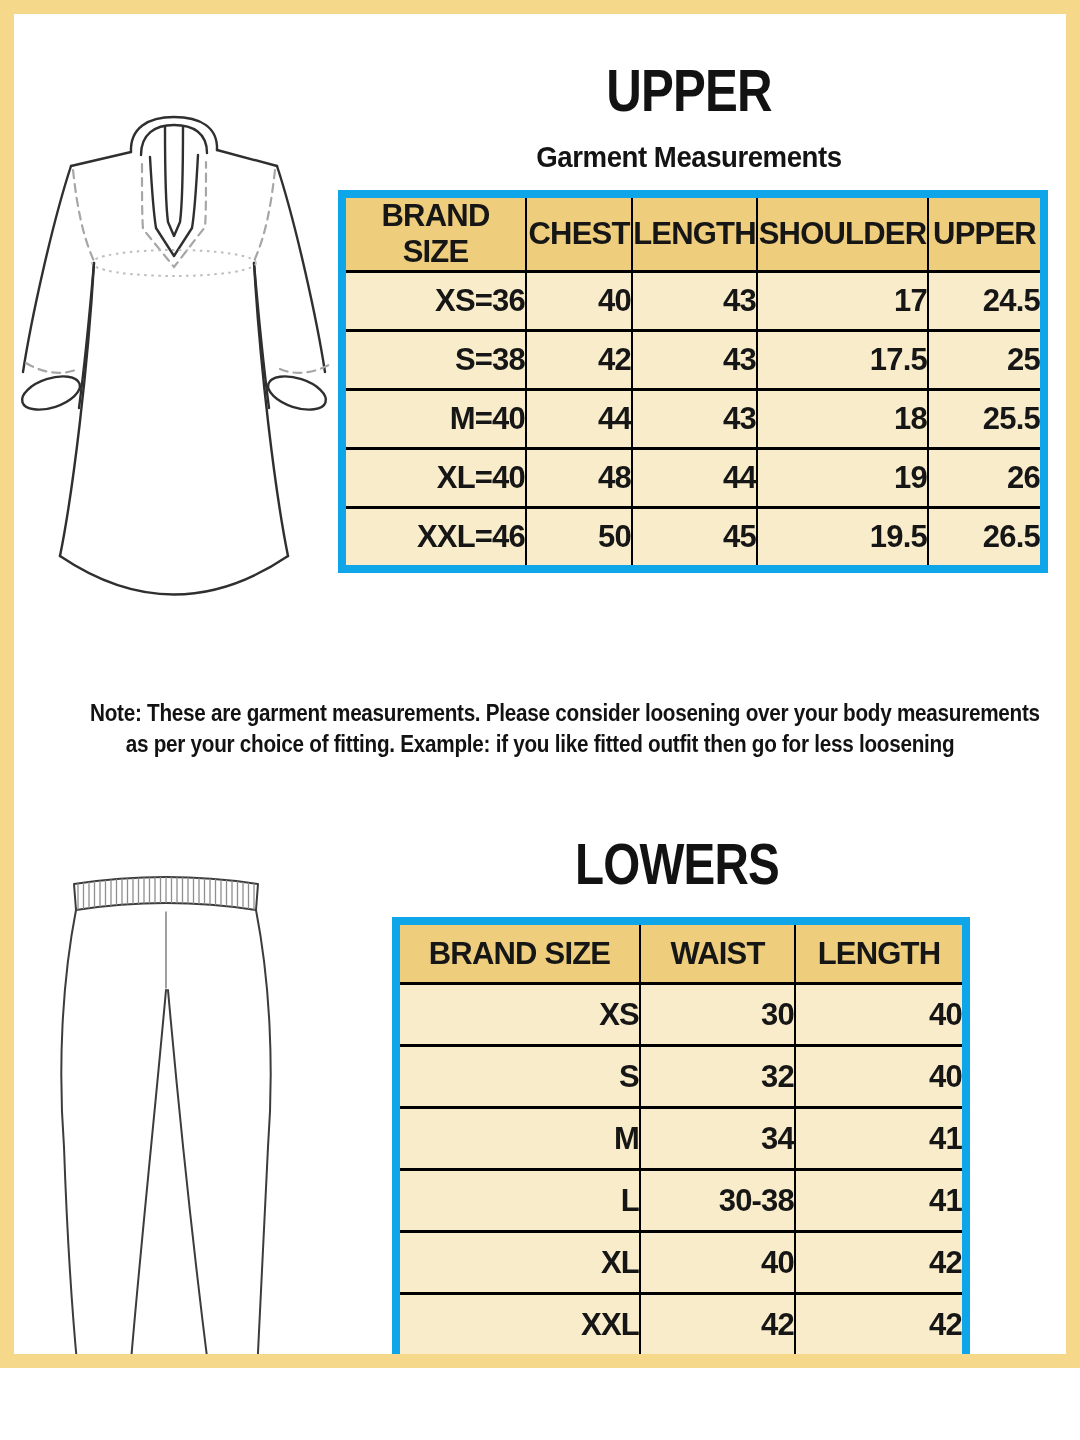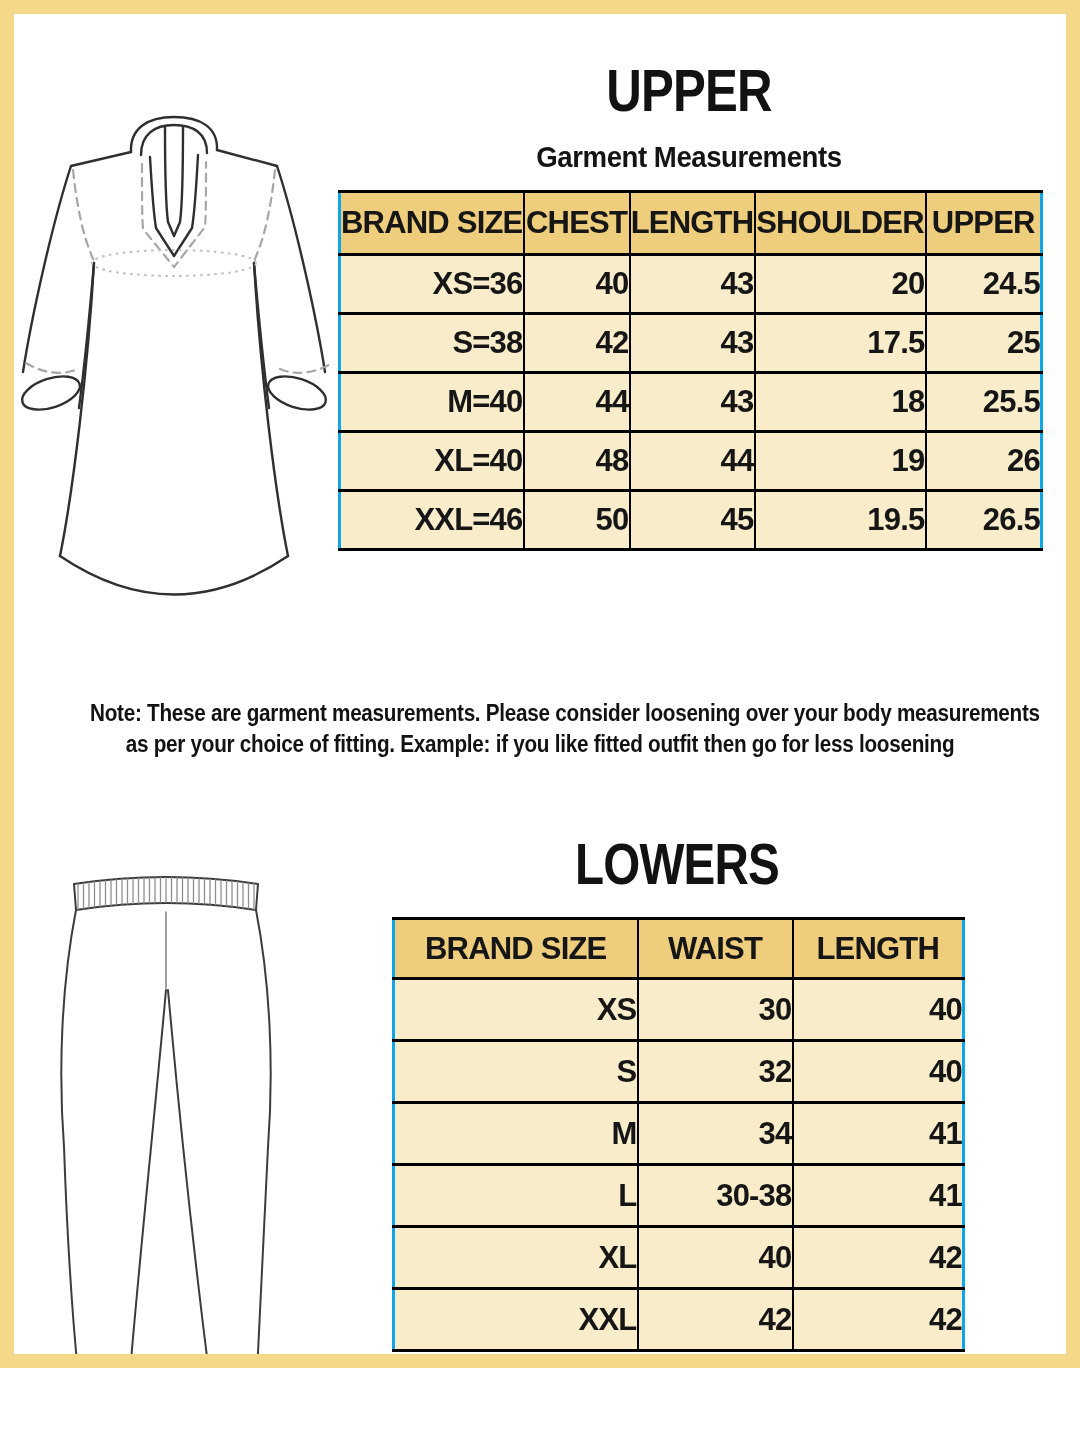--- a/index.html
+++ b/index.html
@@ -10,21 +10,21 @@
   .h-upper{position:absolute;left:338px;top:60px;width:702px;text-align:center;
            font-size:60px;line-height:62px;font-weight:800;color:#121212;
            transform:scaleX(.82);letter-spacing:-1px;}
   .h-sub{position:absolute;left:338px;top:140px;width:702px;text-align:center;
          font-size:30px;font-weight:700;transform:scaleX(.92);letter-spacing:-0.5px;}
   .h-lowers{position:absolute;left:392px;top:834px;width:570px;text-align:center;
             font-size:58px;line-height:60px;font-weight:800;color:#121212;
             transform:scaleX(.82);letter-spacing:-1px;}
 
   table.sizes{position:absolute;border-collapse:collapse;table-layout:fixed;
-              background:#f8ecca;border:3px solid #0ea5e9;}
+              background:#f8ecca;border:8px solid #0ea5e9;}
   table.sizes th,table.sizes td{
       border-left:2px solid #000;border-right:2px solid #000;
       border-top:3px solid #000;border-bottom:3px solid #000;
       text-align:center;vertical-align:middle;padding:0;
       font-weight:700;letter-spacing:-0.8px;color:#161616;}
   table.sizes th{background:#eecd7c;font-size:31px;}
   table.sizes td{font-size:31px;text-align:right;}
   .t-upper{left:338px;top:190px;width:702px;}
   .t-upper th{height:60px;}
   .t-upper td{height:56px;}
@@ -91,21 +91,21 @@
         <th>LENGTH</th>
         <th>SHOULDER</th>
         <th>UPPER</th>
       </tr>
     </thead>
     <tbody>
       <tr>
         <td>XS=36</td>
         <td>40</td>
         <td>43</td>
-        <td>20</td>
+        <td>17</td>
         <td>24.5</td>
       </tr>
       <tr>
         <td>S=38</td>
         <td>42</td>
         <td>43</td>
         <td>17.5</td>
         <td>25</td>
       </tr>
       <tr>

